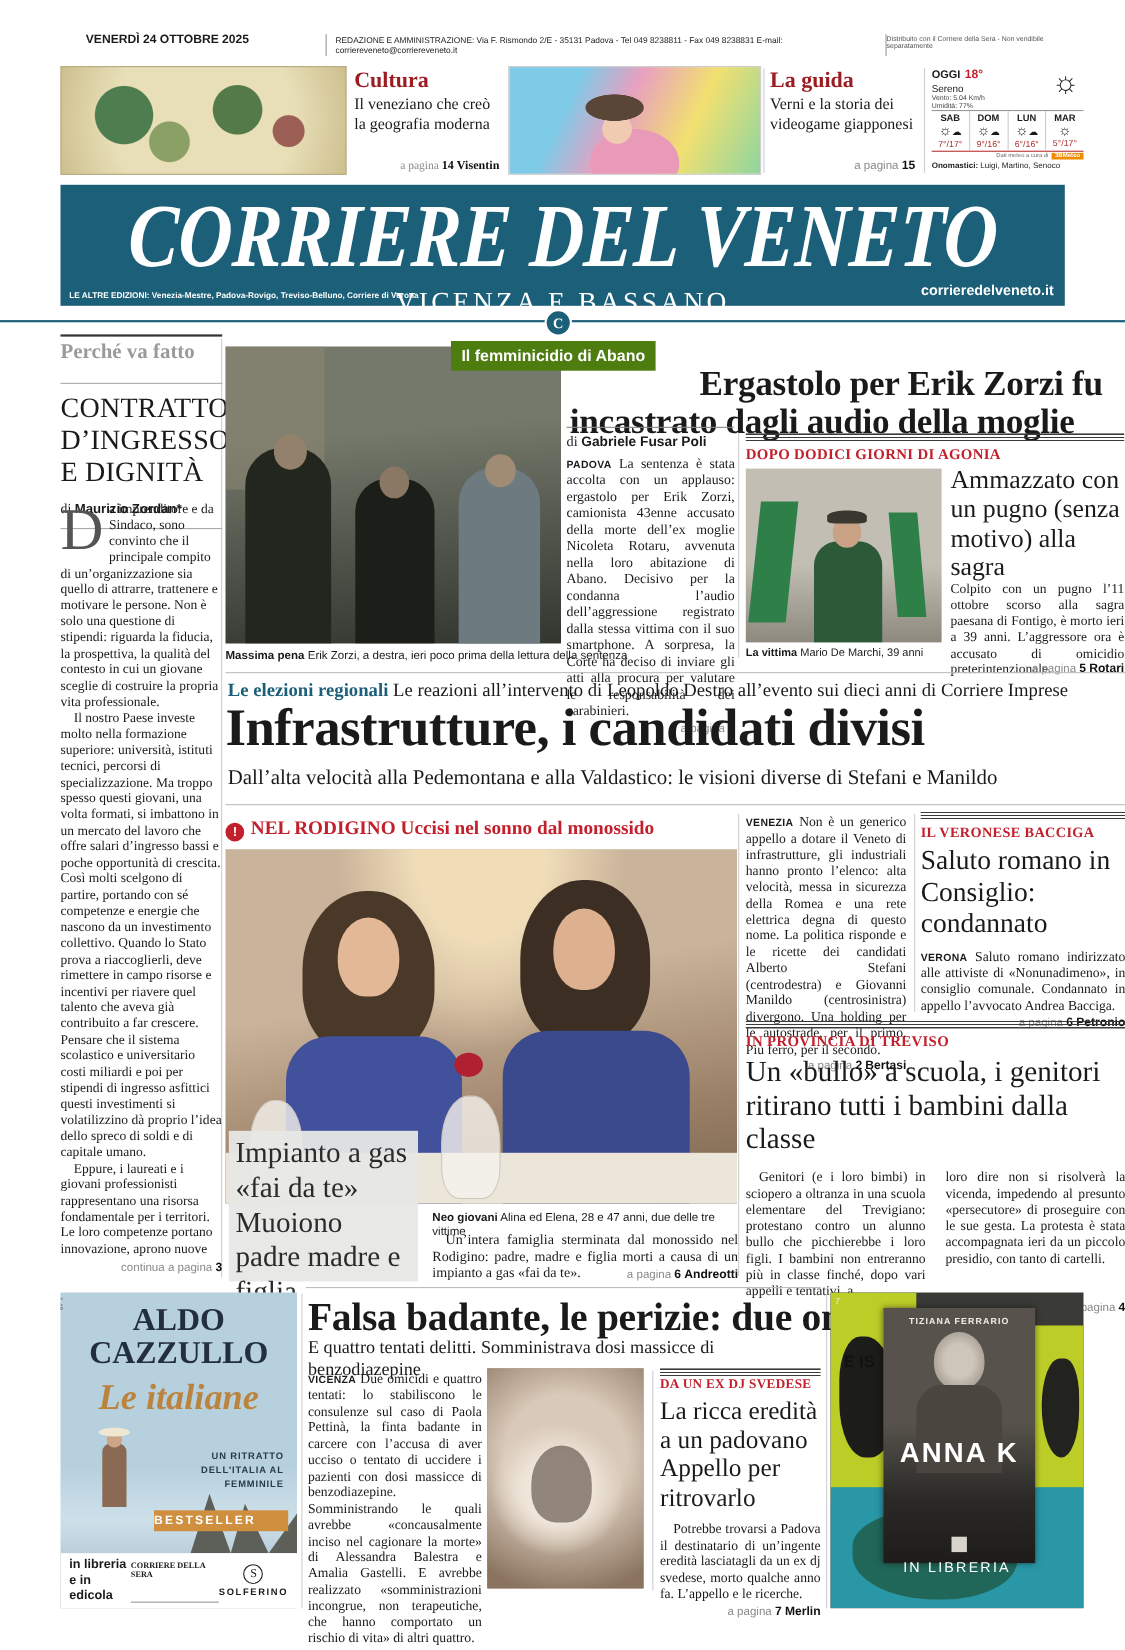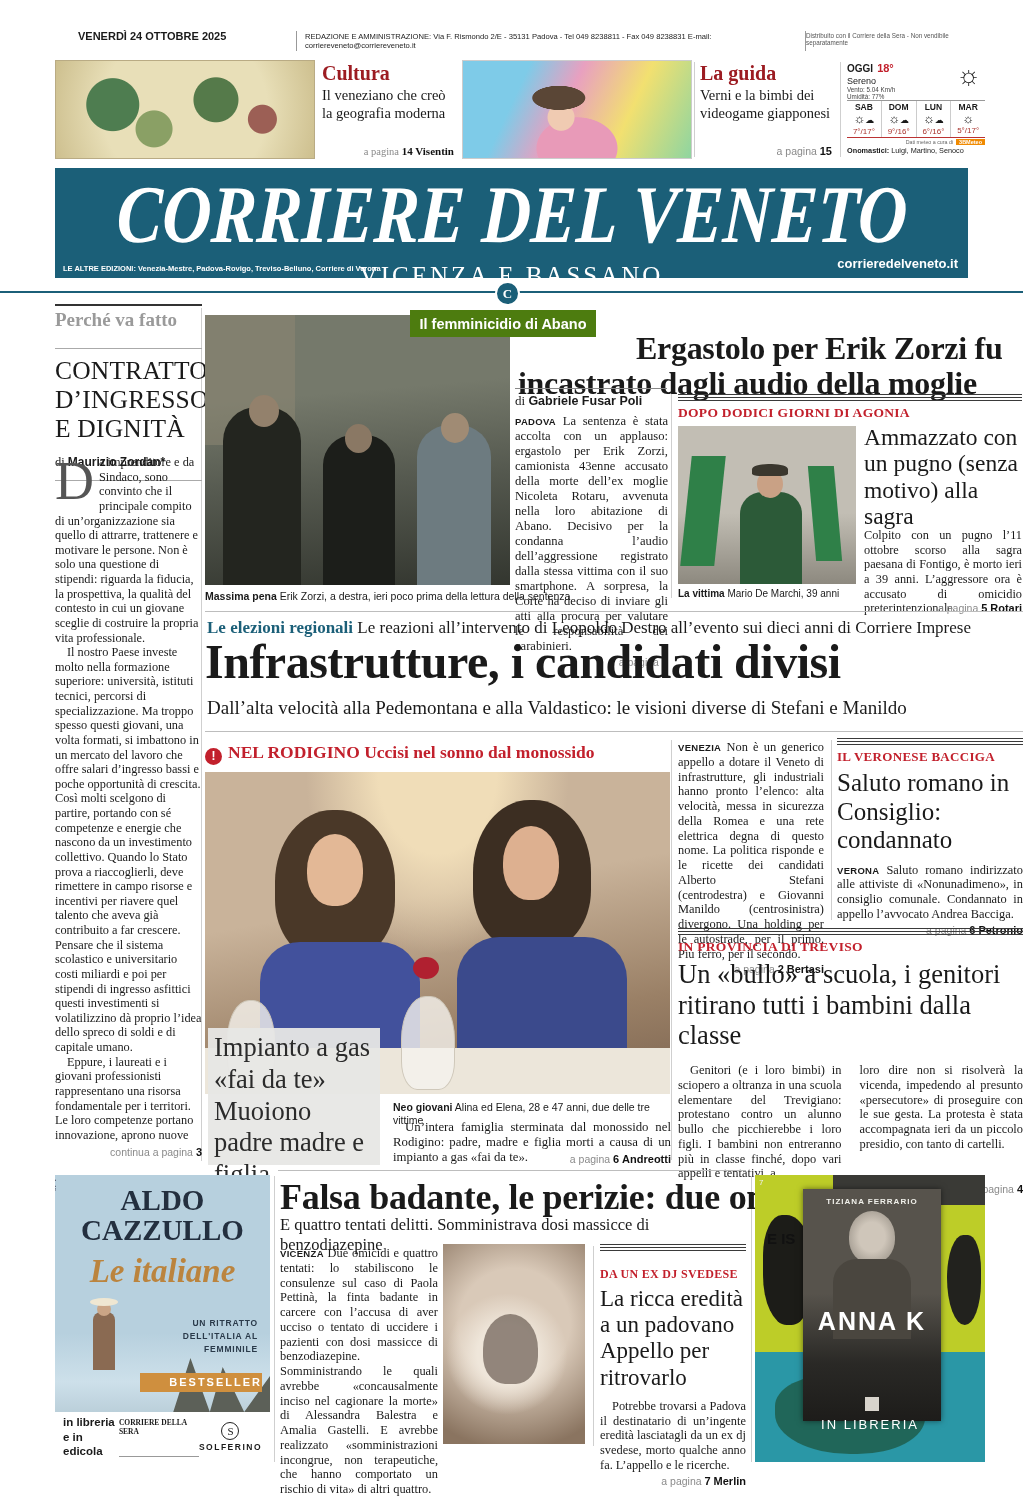--- a/index.html
+++ b/index.html
@@ -56,21 +56,21 @@
 
   <div class="photo" style="left:462px;top:60px;width:228px;height:97px;background:
       radial-gradient(ellipse at 42% 38%, #5a4636 0 26px, transparent 27px),
       radial-gradient(circle at 43% 58%, #f0cbb2 0 13px, transparent 14px),
       radial-gradient(ellipse at 50% 90%, #e89ab8 0 40px, transparent 41px),
       linear-gradient(115deg, #7ecbe8 0 25%, #e8a0c0 45%, #f2e070 70%, #8fd5a0 100%);
       border:1px solid #ccc;"></div>
 
   <div class="abs" style="left:700px;top:62px;width:132px;height:95px;">
     <div style="font-weight:bold;font-size:20px;color:#9c1c22;">La guida</div>
-    <div style="font-size:14.5px;line-height:1.22;margin-top:2px;">Verni e la bimbi dei videogame giapponesi</div>
+    <div style="font-size:14.5px;line-height:1.22;margin-top:2px;">Verni e la storia dei videogame giapponesi</div>
     <div class="pg" style="position:absolute;right:0;bottom:0;"><span>a pagina</span> <b>15</b></div>
   </div>
 
   <div class="vrule" style="left:694px;top:62px;height:95px;"></div>
   <div class="vrule" style="left:840px;top:62px;height:95px;"></div>
 
   <div class="abs" style="left:847px;top:58px;width:138px;height:102px;">
     <div style="position:relative;height:42px;">
       <span class="sans" style="font-size:10px;font-weight:bold;">OGGI</span>
       <span class="sans" style="font-size:11px;font-weight:bold;color:#c2202c;">18°</span>
@@ -240,21 +240,21 @@
 
   <div class="abs" style="left:55px;top:1175px;width:215px;height:287px;background:linear-gradient(#b7d0de 0 55%,#cde0ea 72%,#9db4c0 100%);overflow:hidden;">
     <div class="sans" style="position:absolute;left:2px;top:4px;font-size:6px;color:#445;transform:rotate(90deg);transform-origin:left top;">1-48</div>
     <div style="position:absolute;left:0;bottom:50px;width:100%;height:60px;background:#5c6058;clip-path:polygon(55% 100%,63% 10%,72% 100%,78% 25%,88% 100%,100% 40%,100% 100%,0 100%,48% 100%);"></div>
     <div style="position:absolute;left:38px;bottom:92px;width:22px;height:58px;background:#8a6a52;border-radius:8px 8px 0 0;"></div>
     <div style="position:absolute;left:42px;bottom:146px;width:14px;height:14px;background:#caa586;border-radius:50%;"></div>
     <div style="position:absolute;left:35px;bottom:156px;width:28px;height:8px;background:#efe7d2;border-radius:50%;"></div>
     <div style="position:absolute;left:0;top:10px;width:100%;text-align:center;font-weight:bold;font-size:29px;line-height:1.05;color:#232f3f;">ALDO CAZZULLO</div>
     <div style="position:absolute;left:0;top:78px;width:100%;text-align:center;font-style:italic;font-weight:bold;font-size:33px;color:#bb843e;">Le italiane</div>
     <div class="sans" style="position:absolute;right:12px;top:142px;width:110px;text-align:right;font-size:8.5px;letter-spacing:.8px;font-weight:bold;color:#2a3a4a;line-height:1.5;">UN RITRATTO DELL'ITALIA AL FEMMINILE</div>
-    <div class="sans" style="position:absolute;right:8px;top:198px;width:122px;height:19px;background:#cf8f3e;color:#fff;font-weight:bold;font-size:11px;letter-spacing:2px;text-align:right;line-height:19px;">BESTSELLER</div>
+    <div class="sans" style="position:absolute;right:8px;top:198px;width:122px;height:19px;background:#cf8f3e;color:#fff;font-weight:bold;font-size:11px;letter-spacing:2px;text-align:left;line-height:19px;">BESTSELLER</div>
     <div style="position:absolute;left:0;bottom:0;width:100%;height:50px;background:#fff;display:flex;align-items:center;justify-content:space-between;padding:0 8px;box-sizing:border-box;">
       <div class="sans" style="font-weight:bold;font-size:11.5px;line-height:1.25;">
         <div>in libreria</div>
         <div>e in edicola</div>
       </div>
       <div style="font-weight:bold;font-size:7.5px;border-bottom:1px solid #999;padding-bottom:20px;">CORRIERE DELLA SERA</div>
       <div style="text-align:center;">
         <div style="width:16px;height:16px;border:1.5px solid #222;border-radius:50%;font-size:11px;line-height:16px;margin:0 auto;">S</div>
         <div class="sans" style="font-size:8.5px;letter-spacing:1.5px;font-weight:bold;margin-top:2px;">SOLFERINO</div>
       </div>
@@ -268,21 +268,21 @@
     <div class="pg pageline"><span>a pagina </span><b>9</b> <b>Luisetto</b></div>
   </div>
   <div class="photo" style="left:443px;top:1244px;width:142px;height:200px;background:
       radial-gradient(circle at 45% 55%, #efe6da 0 22%, transparent 45%),
       radial-gradient(circle at 50% 40%, #d9c9b8 0 40%, #8a7460 90%),#8a7460;">
     <div style="position:absolute;left:40px;top:70px;width:55px;height:70px;background:#5f5248;border-radius:50% 50% 40% 40%;opacity:.65;"></div>
   </div>
 
   <div class="abs" style="left:600px;top:1244px;width:146px;">
     <div class="double-rule" style="height:7px;"></div>
-    <div class="k-red" style="font-size:12px;margin-top:16px;letter-spacing:.3px;">DA UN EX DJ SVEDESE</div>
+    <div class="k-red" style="font-size:12px;margin-top:0;letter-spacing:.3px;">DA UN EX DJ SVEDESE</div>
     <div style="font-size:23px;line-height:1.14;margin-top:4px;">La ricca eredità a un padovano Appello per ritrovarlo</div>
     <p class="body-txt" style="margin:8px 0 0;font-size:12.4px;text-indent:12px;">Potrebbe trovarsi a Padova il destinatario di un’ingente eredità lasciatagli da un ex dj svedese, morto qualche anno fa. L’appello e le ricerche.</p>
     <div class="pg pageline"><span>a pagina </span><b>7</b> <b>Merlin</b></div>
   </div>
 
   <div class="abs" style="left:755px;top:1175px;width:230px;height:287px;background:#3a3a36;overflow:hidden;">
     <div style="position:absolute;left:0;top:0;width:78px;height:190px;background:#bdcd28;"></div>
     <div style="position:absolute;left:8px;top:40px;width:52px;height:110px;background:#1c1c18;border-radius:40% 60% 50% 50%;"></div>
     <div style="position:absolute;right:0;top:30px;width:46px;height:150px;background:#bdcd28;"></div>
     <div style="position:absolute;right:4px;top:60px;width:34px;height:90px;background:#22221e;border-radius:50% 40% 50% 55%;"></div>

